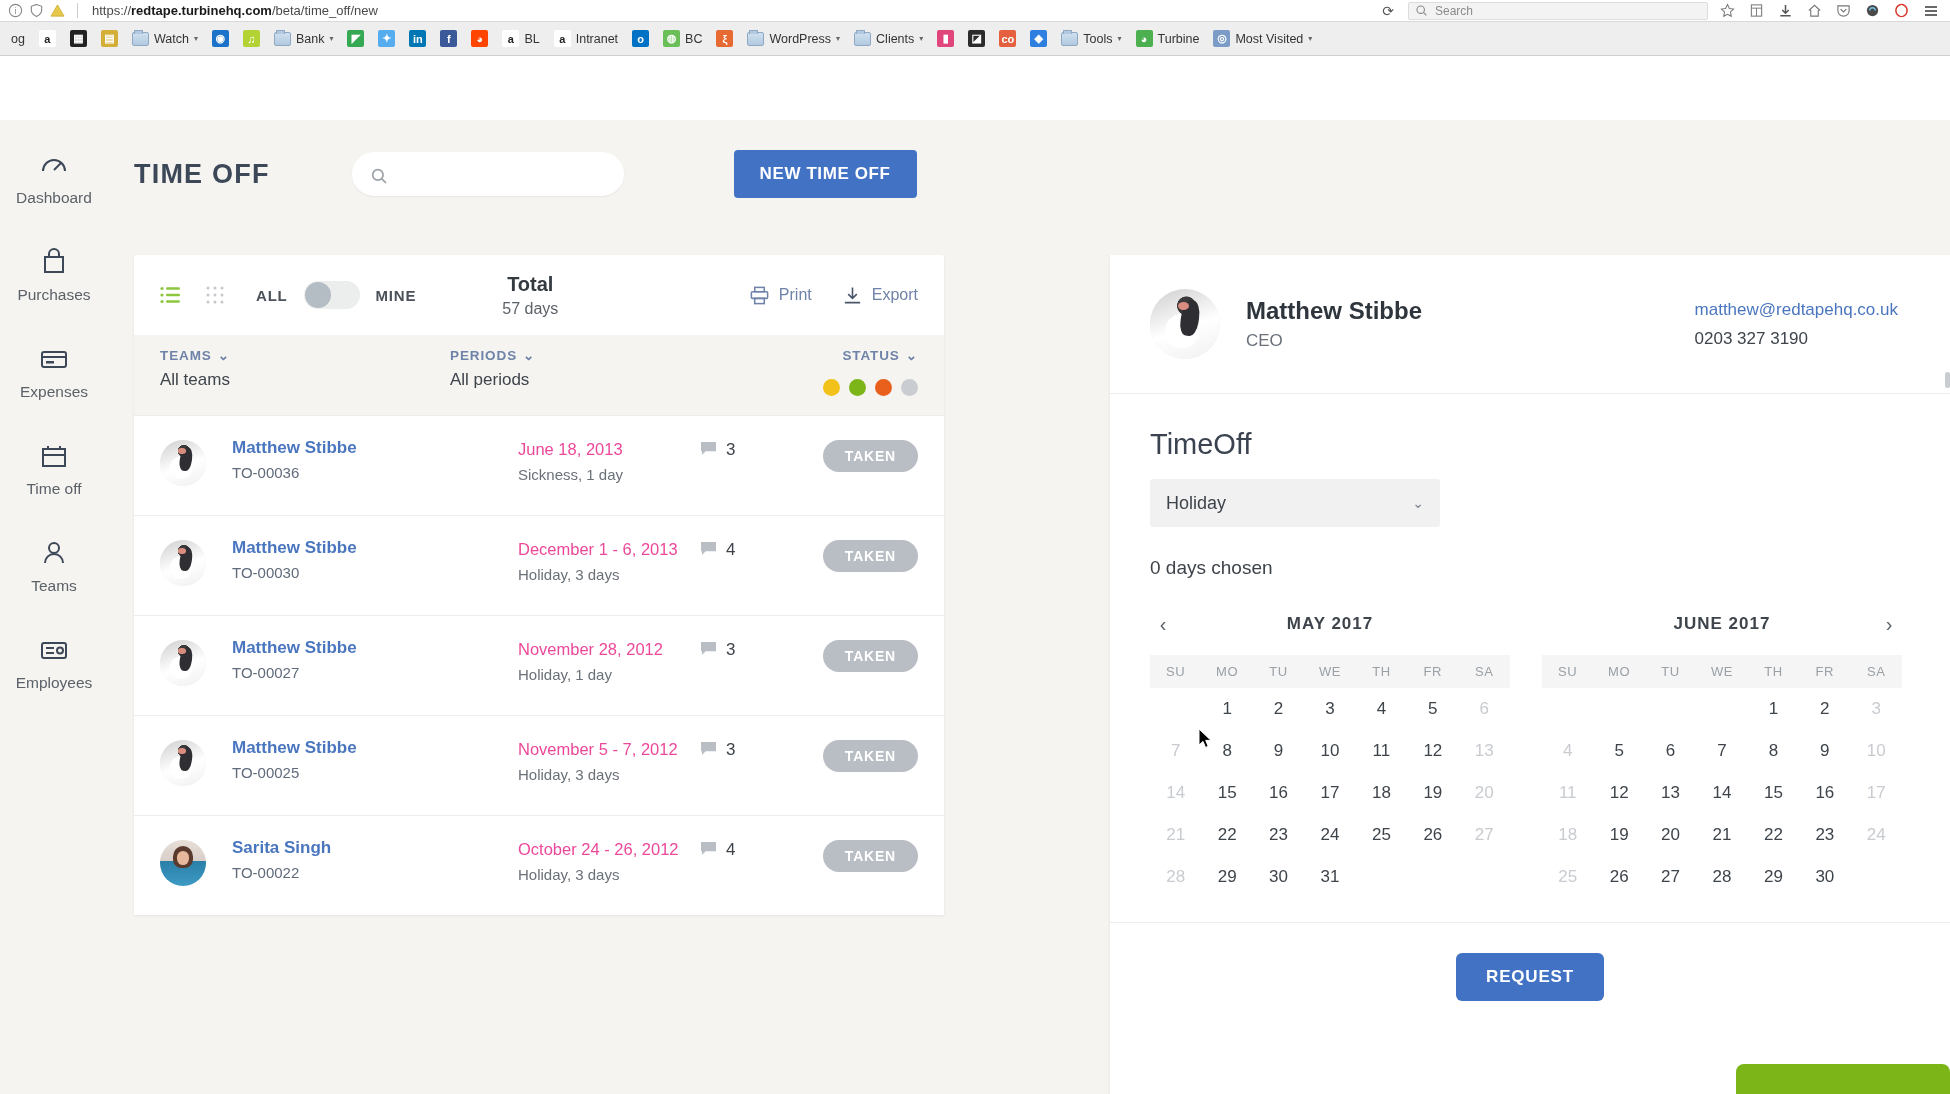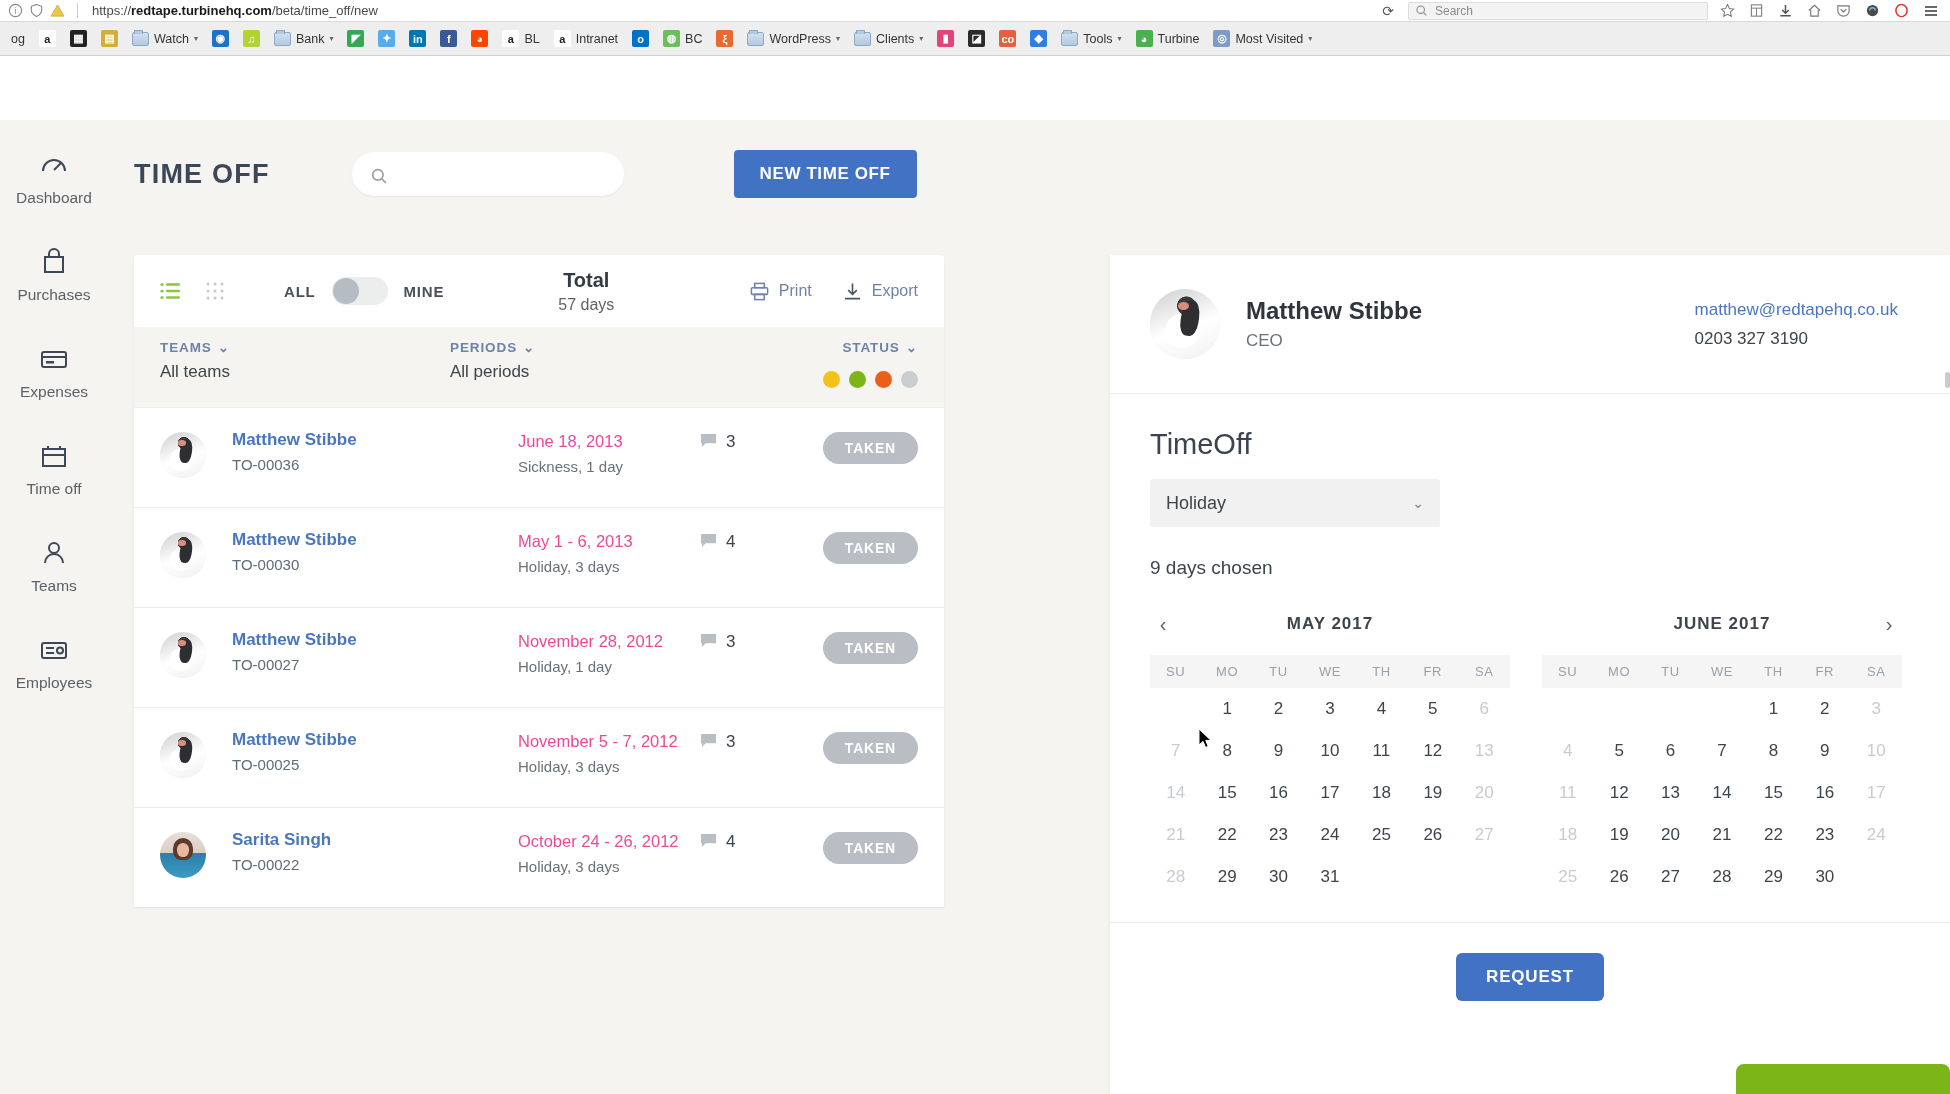--- a/index.html
+++ b/index.html
@@ -107,21 +107,21 @@
   .btn-new {
     margin-left: 110px; height: 48px; padding: 0 26px; background: #4272c4; color: #fff;
     border: none; border-radius: 4px; font-size: 17px; font-weight: 700;
     letter-spacing: .6px; cursor: pointer; font-family: inherit;
   }
 
   .list-card {
     position: absolute; left: 26px; top: 135px; width: 810px;
     background: #fff; border-radius: 3px 3px 0 0; box-shadow: 0 1px 3px rgba(0,0,0,.07);
   }
-  .list-toolbar { height: 72px; display: flex; align-items: center; padding: 0 26px; gap: 28px; }
+  .list-toolbar { height: 80px; display: flex; align-items: center; padding: 0 26px; }
   .view-icons { display: flex; align-items: center; gap: 24px; }
   .ico-list { width: 22px; height: 18px; }
   .ico-grid { width: 20px; height: 18px; }
   .toggle-wrap { display: flex; align-items: center; gap: 16px; margin-left: 30px; }
   .toggle-lbl { font-size: 15px; font-weight: 700; color: #4b5159; letter-spacing: .8px; }
   .toggle {
     width: 56px; height: 28px; background: #eceded; border-radius: 14px;
     position: relative; cursor: pointer;
   }
   .toggle .knob { position: absolute; left: 1px; top: 1px; width: 26px; height: 26px;
@@ -580,21 +580,21 @@
           </div>
           <div class="row">
             <span class="row-av">
               <span class="peng"></span>
             </span>
             <div class="row-name-col">
               <div class="row-name">Matthew Stibbe</div>
               <div class="row-code">TO-00030</div>
             </div>
             <div class="row-date-col">
-              <div class="row-date">May 1 - 6, 2013</div>
+              <div class="row-date">December 1 - 6, 2013</div>
               <div class="row-sub">Holiday, 3 days</div>
             </div>
             <div class="row-cmt">
               <span><svg viewBox="0 0 18 16" width="17" height="15">
                   <path d="M1 1h16v10H6l-4 4v-4H1z" fill="#b9bec4"></path>
                 </svg></span>
               <span class="n">4</span>
             </div>
             <span class="badge">TAKEN</span>
           </div>
@@ -675,21 +675,21 @@
           <div class="det-phone">0203 327 3190</div>
         </div>
       </div>
 
       <div class="det-body">
         <div class="det-h2">TimeOff</div>
         <div class="select-box">
           <span>Holiday</span>
           <span class="chev">⌄</span>
         </div>
-        <div class="days-chosen">9 days chosen</div>
+        <div class="days-chosen">0 days chosen</div>
 
         <div class="cals" id="calendars">
             <div class="cal">
               <div class="cal-head">
                 <span class="cal-nav">‹</span>
                 <span class="cal-title">MAY 2017</span>
                 <span class="cal-nav"></span>
               </div>
               <div class="cal-grid">
                 <span class="cal-dow">SU</span>

